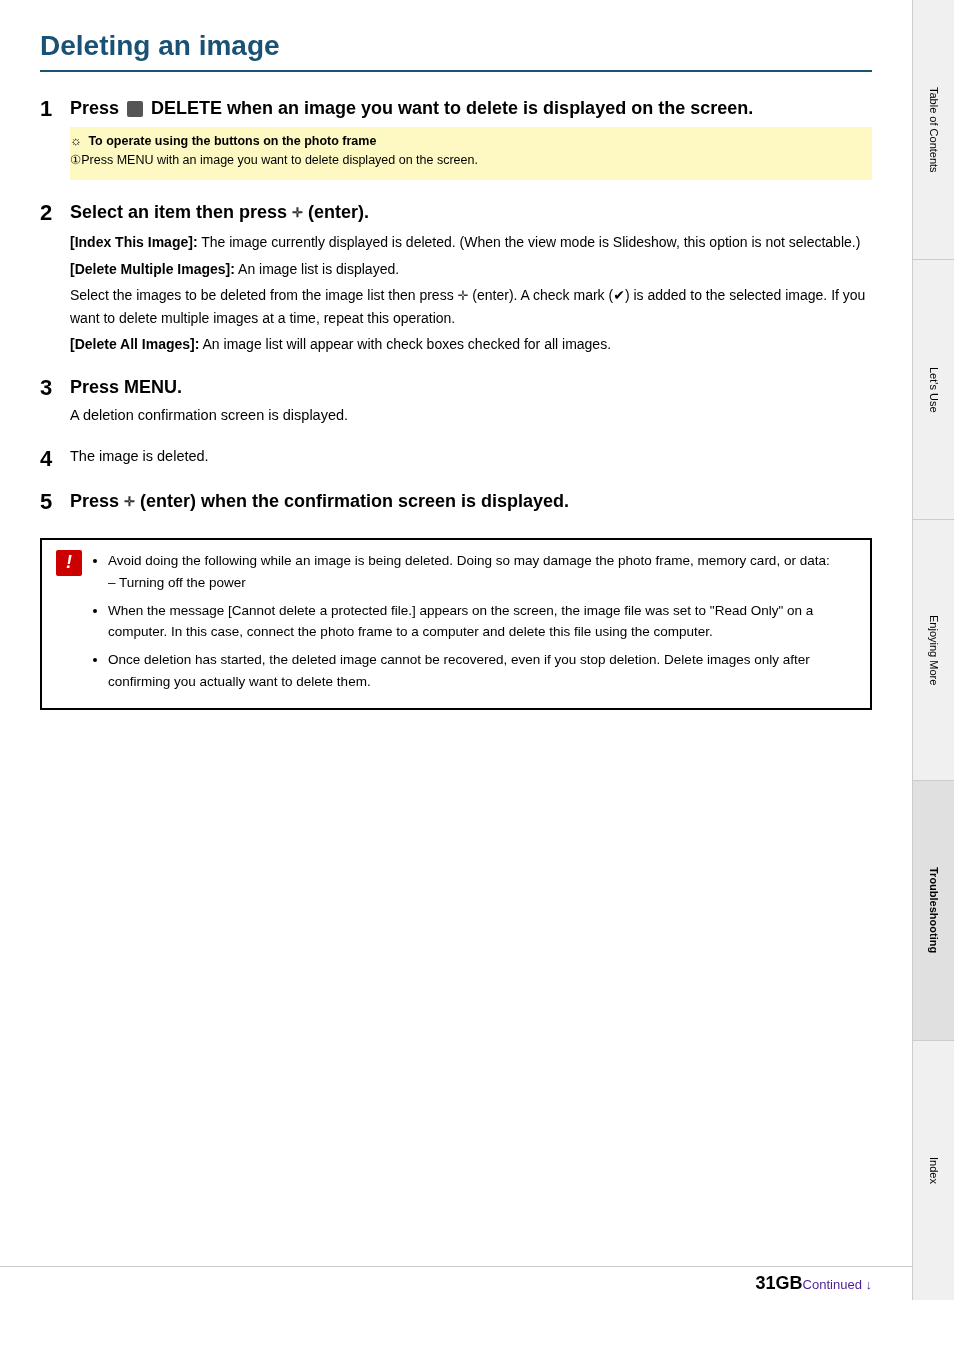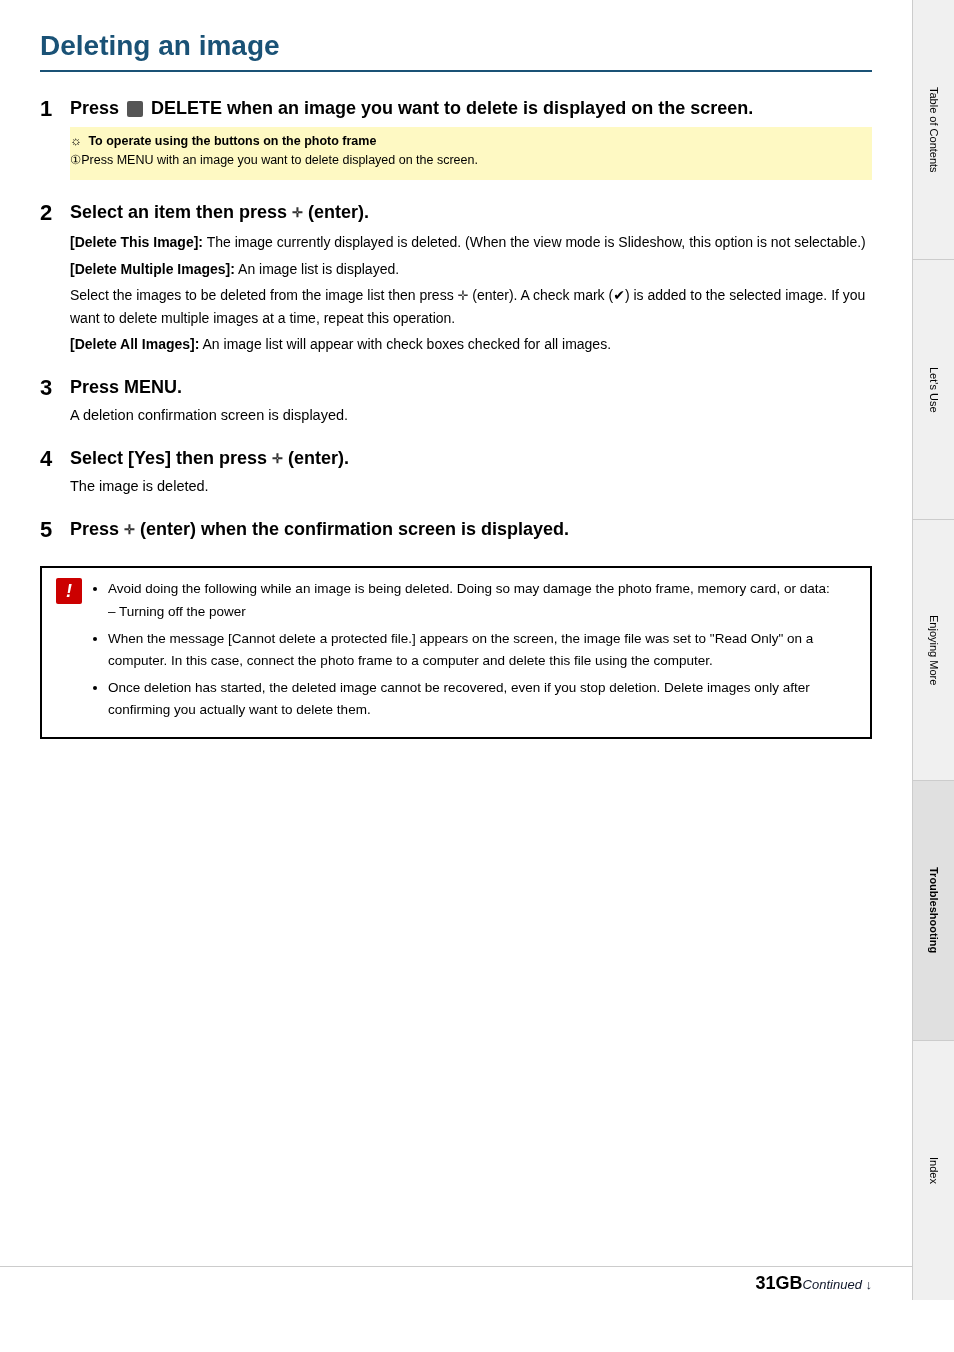--- a/index.html
+++ b/index.html
@@ -232,40 +232,39 @@
           </div>
         </div>
       </div>
     </div>
 
     <div class="step">
       <div class="step-number">2</div>
       <div class="step-content">
         <p class="step-title">Select an item then press <span class="enter-cross">✛</span> (enter).</p>
         <div class="sub-content">
-          <p><span class="bold-bracket">[Delete This Image]:</span> The image currently displayed is deleted. (When the view mode is Slideshow, this option is not selectable.)</p>
+          <p><span class="bold-bracket">[Index This Image]:</span> The image currently displayed is deleted. (When the view mode is Slideshow, this option is not selectable.)</p>
           <p><span class="bold-bracket">[Delete Multiple Images]:</span> An image list is displayed.</p>
           <p>Select the images to be deleted from the image list then press <span class="enter-cross">✛</span> (enter). A check mark (✔) is added to the selected image. If you want to delete multiple images at a time, repeat this operation.</p>
           <p><span class="bold-bracket">[Delete All Images]:</span> An image list will appear with check boxes checked for all images.</p>
         </div>
       </div>
     </div>
 
     <div class="step">
       <div class="step-number">3</div>
       <div class="step-content">
         <p class="step-title">Press MENU.</p>
         <p>A deletion confirmation screen is displayed.</p>
       </div>
     </div>
 
     <div class="step">
       <div class="step-number">4</div>
       <div class="step-content">
-        <p class="step-title">Select [Yes] then press <span class="enter-cross">✛</span> (enter).</p>
         <p>The image is deleted.</p>
       </div>
     </div>
 
     <div class="step">
       <div class="step-number">5</div>
       <div class="step-content">
         <p class="step-title">Press <span class="enter-cross">✛</span> (enter) when the confirmation screen is displayed.</p>
       </div>
     </div>
@@ -284,21 +283,21 @@
           <li>Once deletion has started, the deleted image cannot be recovered, even if you stop deletion. Delete images only after confirming you actually want to delete them.</li>
         </ul>
       </div>
     </div>
 
     <div class="bottom-bar">
       <div>
         <span style="font-size:18px;font-weight:bold;">31GB</span>
       </div>
       <div>
-        <span style="font-size:13px;color:#0f172a;font-style:italic;">Continued ↓</span>
+        <span style="font-size:13px;color:#4c1d95;">Continued ↓</span>
       </div>
     </div>
   </div>
 
   <div class="right-tabs">
     <div class="tab-item">
       <span>Table of Contents</span>
     </div>
     <div class="tab-item">
       <span>Let's Use</span>

